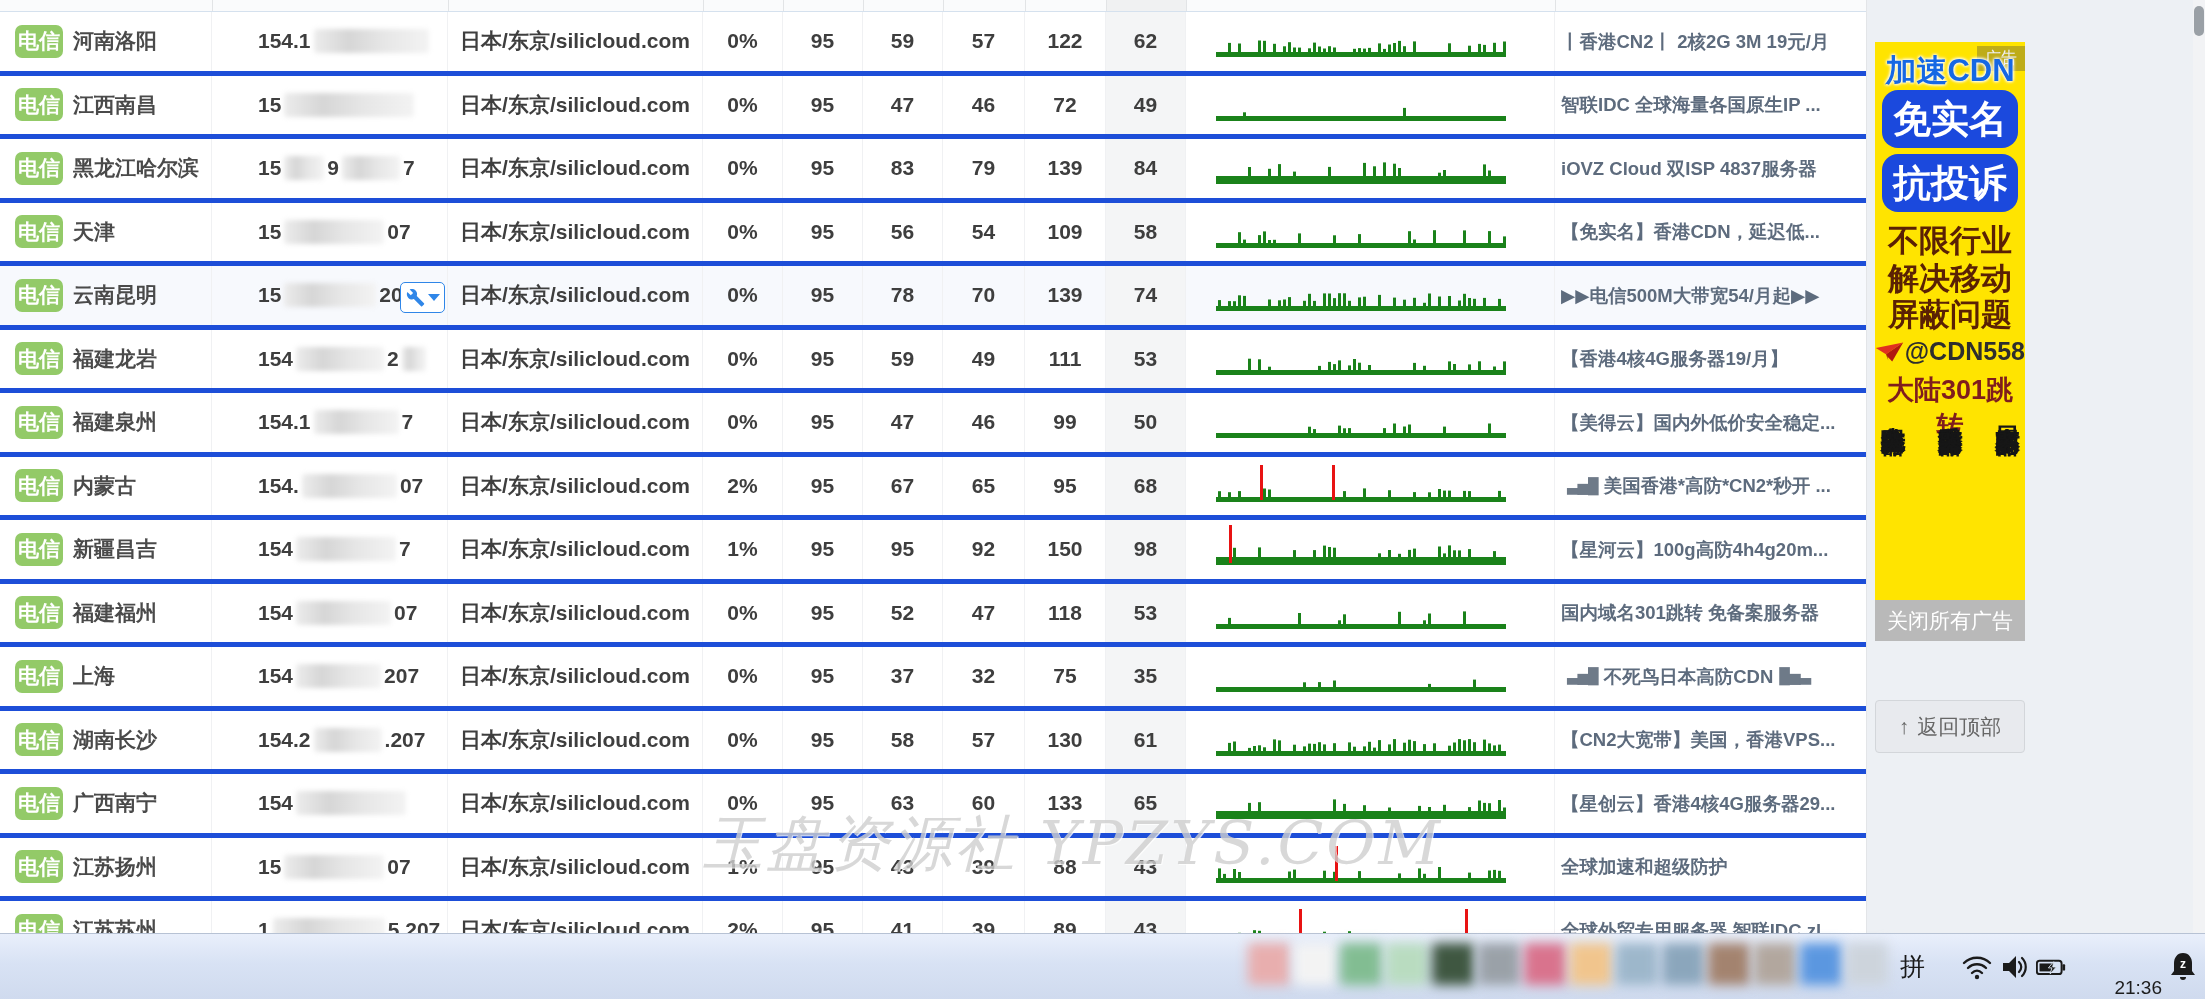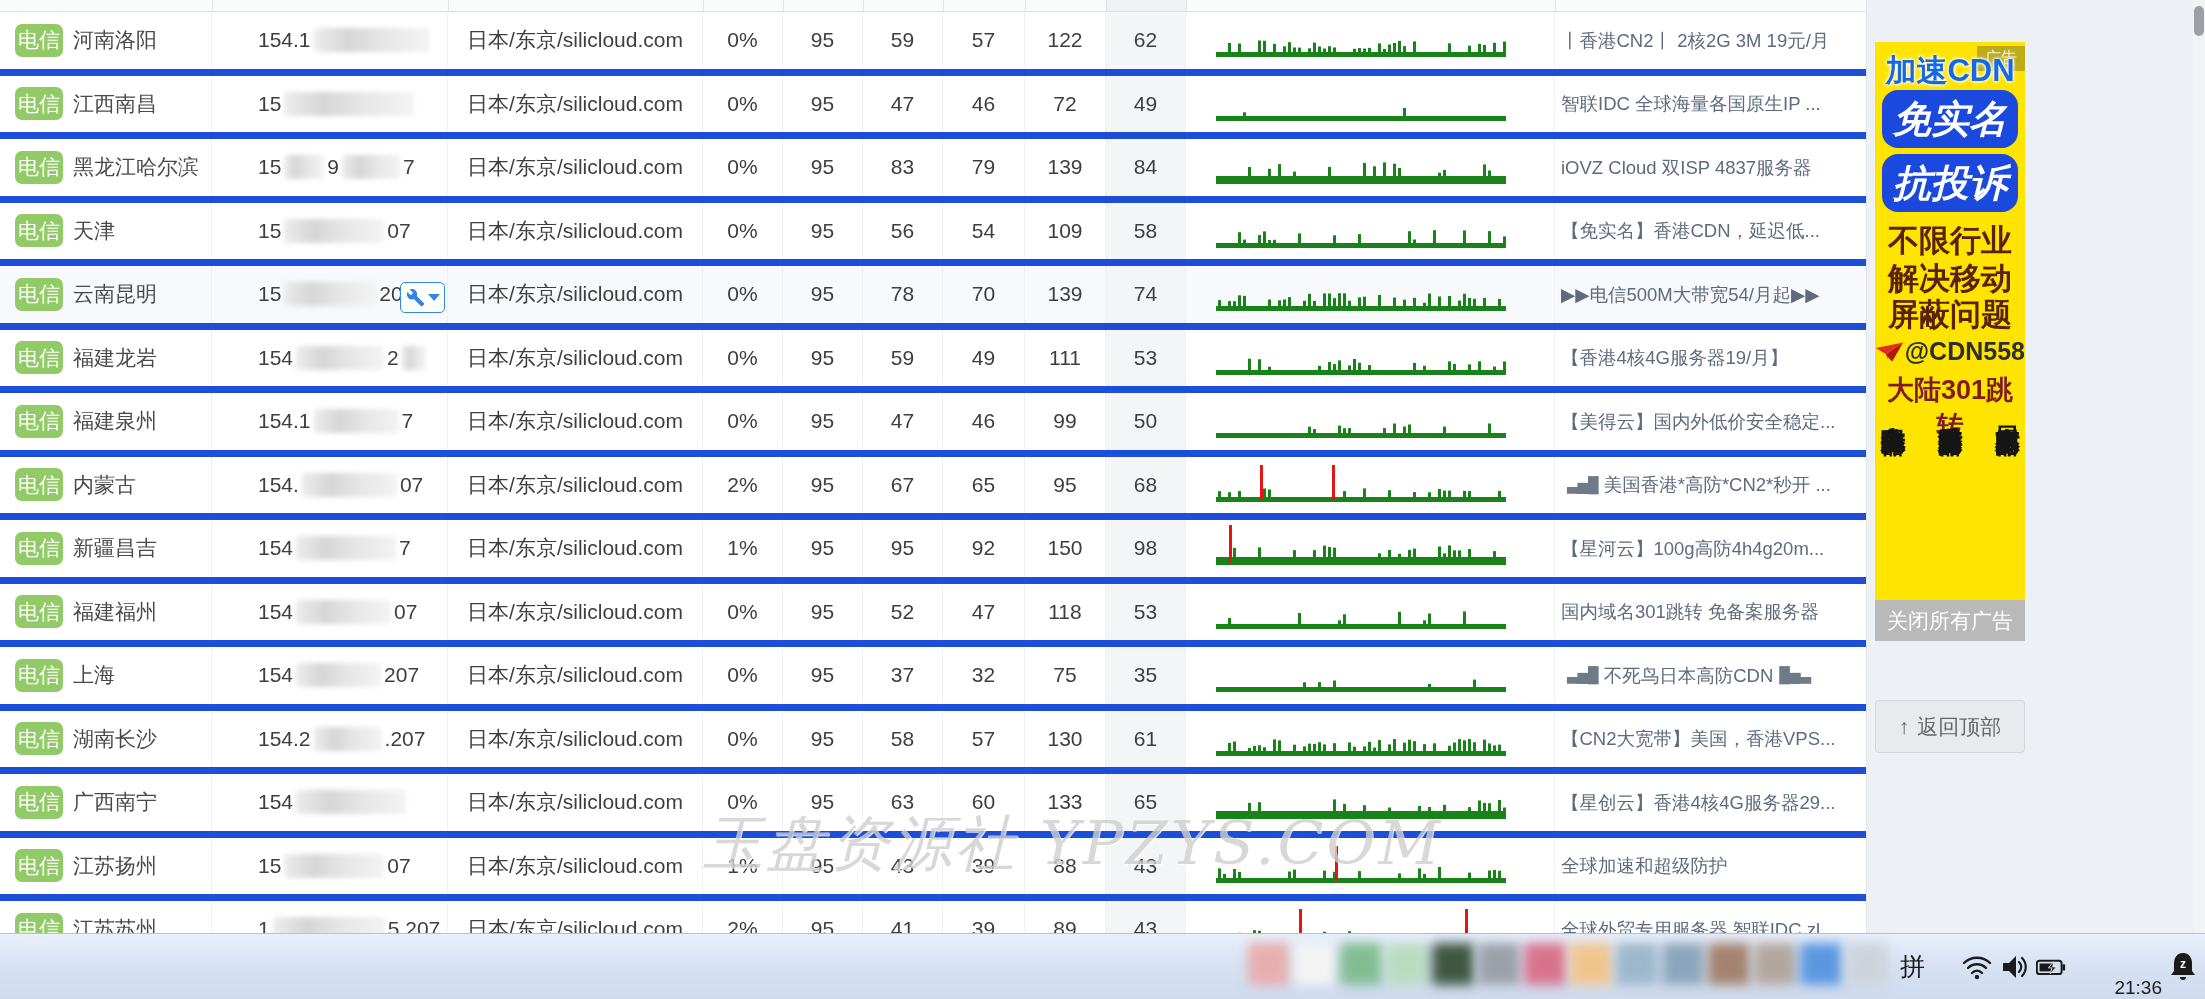--- a/index.html
+++ b/index.html
@@ -6,21 +6,21 @@
   body{width:2205px;height:999px;overflow:hidden;background:#edf0f4;
        font-family:"Liberation Sans","DejaVu Sans",sans-serif;}
   .screen{position:relative;width:2205px;height:999px;background:#edf0f4;overflow:hidden;}
 
   
   .table-wrap{position:absolute;left:0;top:0;width:1866px;height:933px;background:#fff;
               border-right:1px solid #e3e5e8;overflow:hidden;}
   .sliver{position:relative;height:11px;background:#fafbfc;border-bottom:1px solid #d5e1ee;}
   .sliver .vline{position:absolute;top:0;bottom:0;width:1px;background:#e2e4e6;}
   .sliver .graycol{position:absolute;top:0;bottom:0;left:1106px;width:80px;background:#f0f1f2;}
-  .row{position:relative;height:63.5px;background:#fff;border-bottom:7px solid #1d4ed8;box-sizing:border-box;}
+  .row{position:relative;height:63.5px;background:#fff;border-bottom:5px solid #1d4ed8;box-sizing:border-box;font-weight:bold;}
   .row.hl{background:#f7f9fd;}
   .cell{position:absolute;top:0;height:100%;display:flex;align-items:center;box-sizing:border-box;
         color:#3e3e3e;font-size:21px;border-right:1px solid #f0f1f3;}
   .c-city{left:0;width:212px;padding-left:15px;}
   .c-ip{left:212px;width:236px;padding-left:46px;}
   .c-target{left:448px;width:255px;justify-content:center;}
   .c-loss{left:703px;width:80px;justify-content:center;}
   .c-sent{left:783px;width:80px;justify-content:center;}
   .c-avg{left:863px;width:80px;justify-content:center;}
   .c-min{left:943px;width:82px;justify-content:center;}
@@ -52,21 +52,21 @@
              font-size:60px;letter-spacing:3px;color:#cfcfcf;opacity:.8;white-space:nowrap;
              text-shadow:1px 1px 0 #fff;}
 
   
   .ad{position:absolute;left:1875px;top:42px;width:150px;height:599px;background:#ffe400;z-index:60;}
   .ad-tag{position:absolute;right:0;top:4px;padding:2px 8px;background:rgba(70,70,70,.35);
           color:#eee;font-size:16px;}
   .ad-title{position:absolute;top:8px;left:0;width:100%;text-align:center;font-size:31px;font-weight:bold;
             color:#1668e3;text-shadow:0 0 3px #fff,0 0 3px #fff,0 0 4px #fff;}
   .ad-pill{position:absolute;left:7px;width:136px;height:58px;border-radius:16px;background:#1b49dd;
-           color:#fff;font-size:38px;font-weight:bold;display:flex;align-items:center;justify-content:center;font-style:italic;}
+           color:#fff;font-size:38px;font-weight:bold;display:flex;align-items:center;justify-content:center;}
   .ad-p1{top:48px;} .ad-p2{top:112px;}
   .ad-line{position:absolute;left:0;width:100%;text-align:center;font-size:31px;font-weight:bold;color:#5a2104;}
   .ad-l0{top:178px;} .ad-l1{top:216px;} .ad-l2{top:252px;}
   .ad-handle{position:absolute;top:295px;left:0;width:100%;display:flex;align-items:center;justify-content:center;
              font-size:25px;font-weight:bold;color:#2e2e2e;}
   .ad-jump{position:absolute;top:330px;left:0;width:100%;text-align:center;font-size:27px;font-weight:bold;color:#7f1d1d;}
   .ad-vert{position:absolute;top:364px;left:4px;right:4px;height:192px;display:flex;justify-content:space-between;}
   .ad-vert span{writing-mode:vertical-rl;text-orientation:upright;font-size:25px;font-weight:bold;
                 color:#161616;line-height:1.1;letter-spacing:1px;}
   .ad-close{position:absolute;left:0;top:558px;width:150px;height:41px;background:#b9b9b9;border:none;

